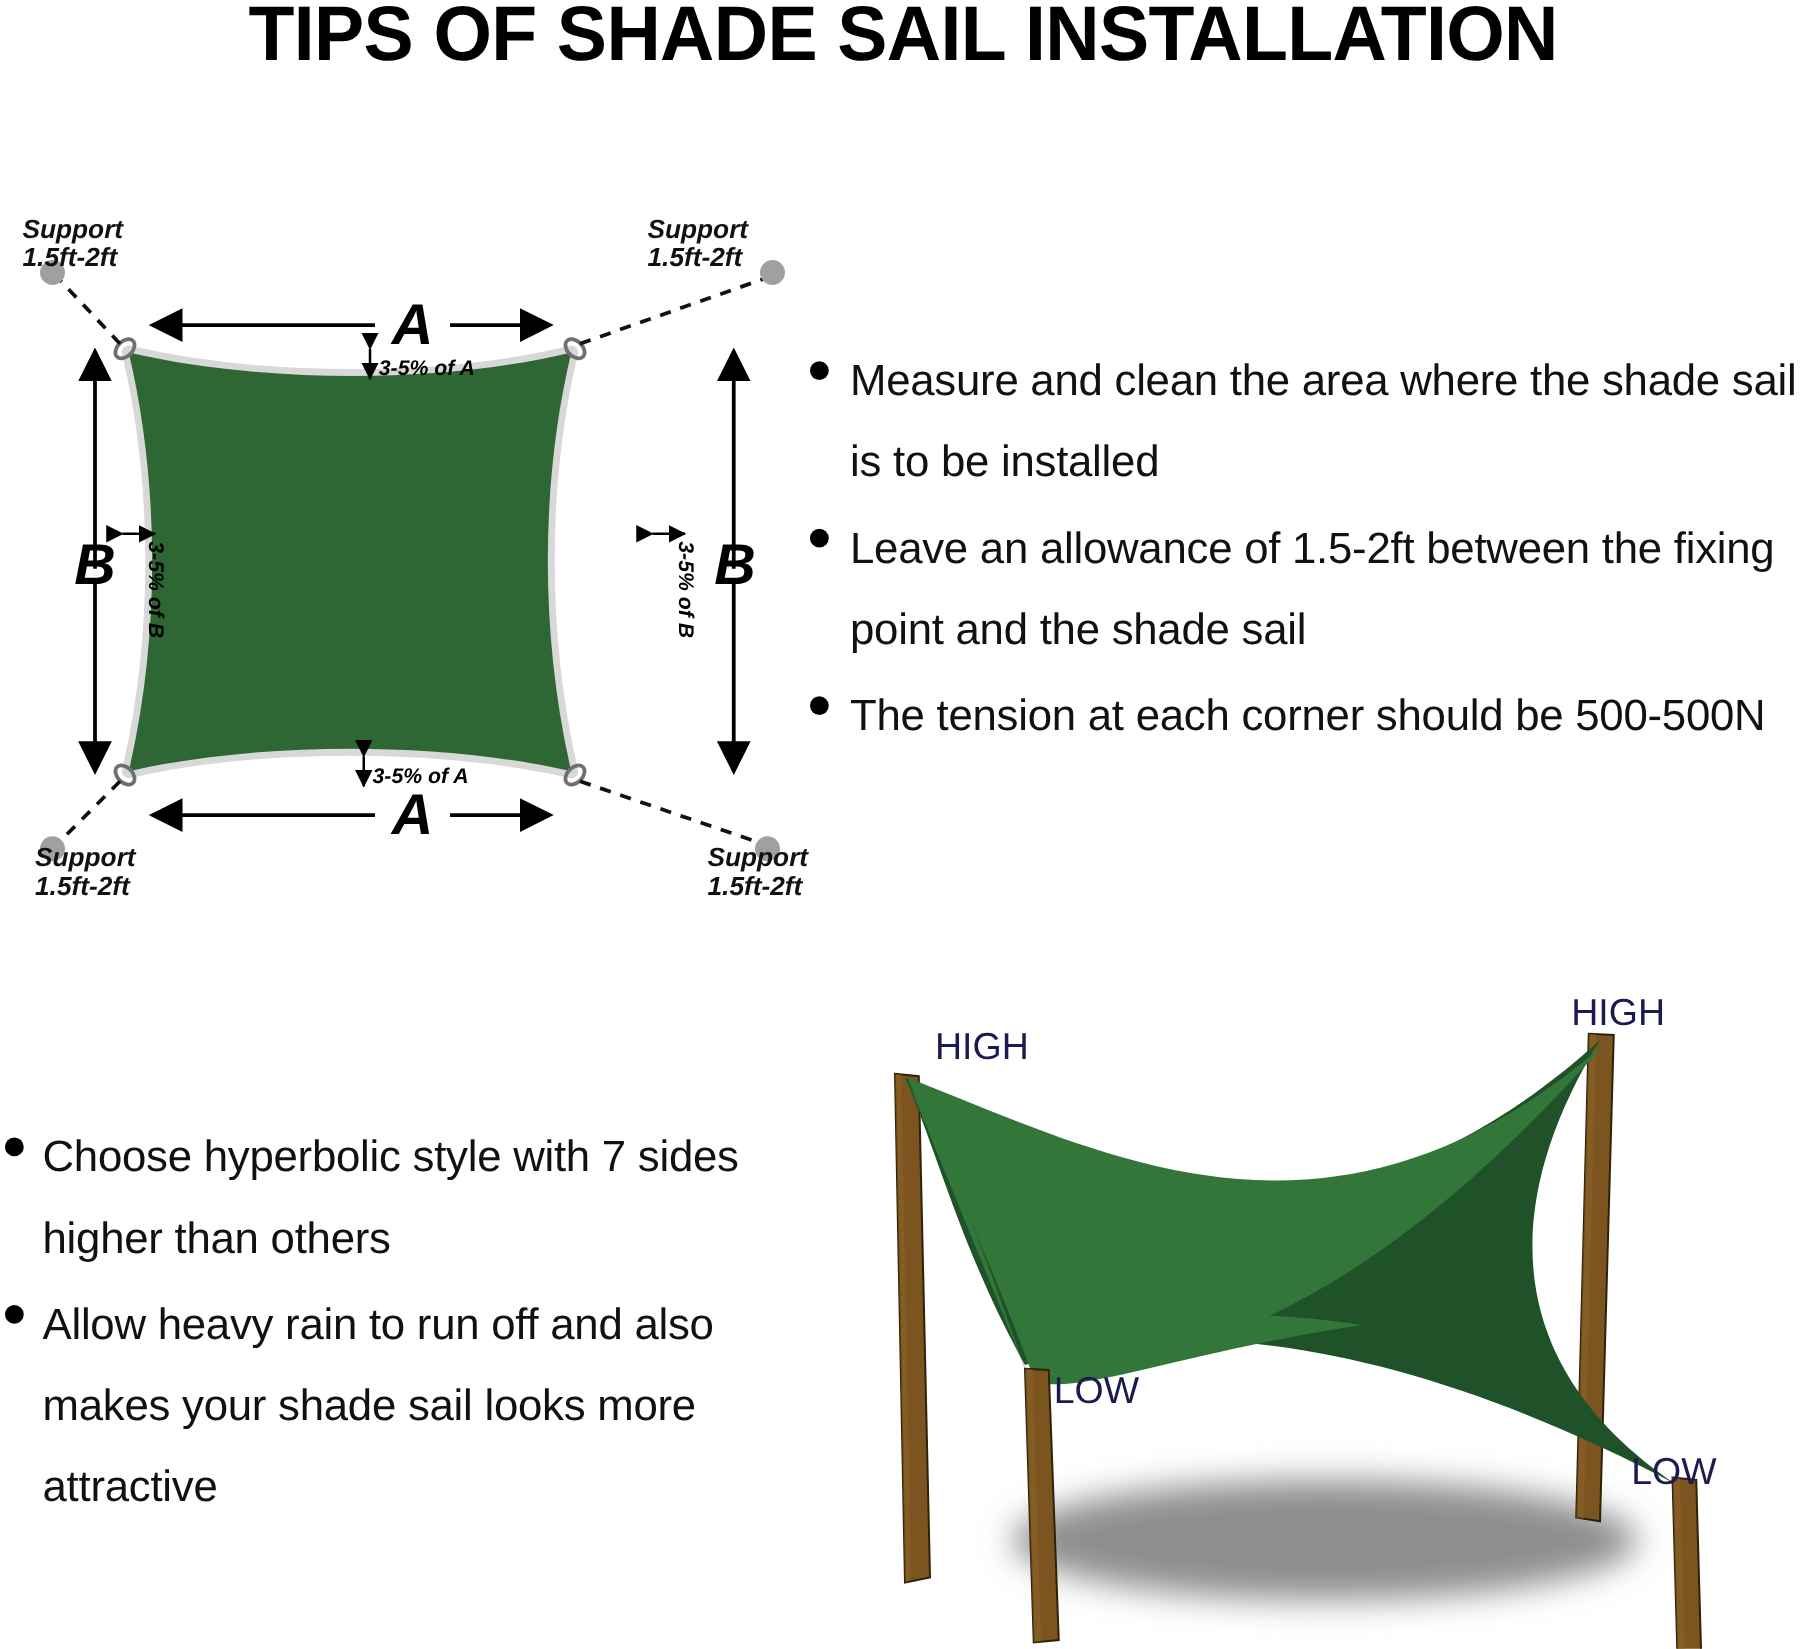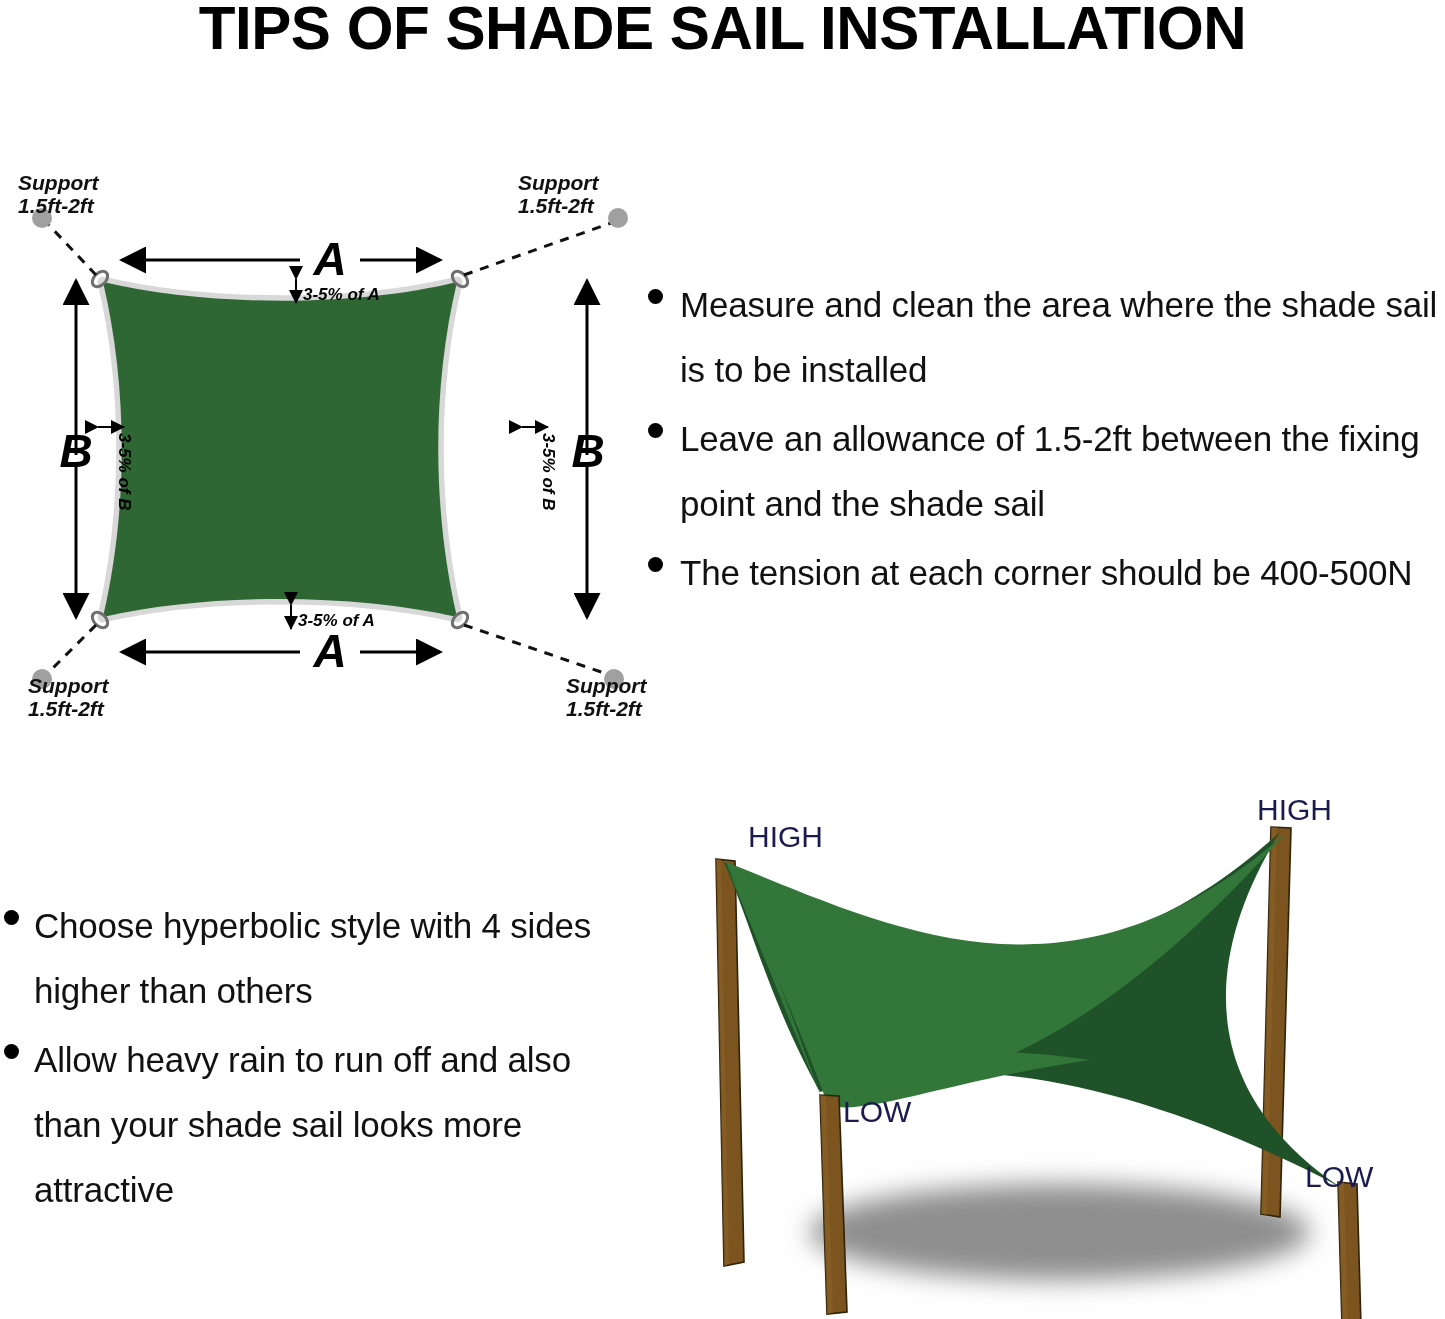--- a/index.html
+++ b/index.html
@@ -214,32 +214,32 @@
   <div class="bullet-row">
     <span class="bullet-dot"></span>
     <span class="bullet-text">Measure and clean the area where the shade sail is to be installed</span>
   </div>
   <div class="bullet-row">
     <span class="bullet-dot"></span>
     <span class="bullet-text">Leave an allowance of 1.5-2ft between the fixing point and the shade sail</span>
   </div>
   <div class="bullet-row">
     <span class="bullet-dot"></span>
-    <span class="bullet-text">The tension at each corner should be 400-500N</span>
+    <span class="bullet-text">The tension at each corner should be 500-500N</span>
   </div>
 </div>
 
 <div id="tips-bottom">
   <div class="bullet-row">
     <span class="bullet-dot"></span>
-    <span class="bullet-text">Choose hyperbolic style with 4 sides higher than others</span>
-  </div>
-  <div class="bullet-row">
-    <span class="bullet-dot"></span>
-    <span class="bullet-text">Allow heavy rain to run off and also than your shade sail looks more attractive</span>
+    <span class="bullet-text">Choose hyperbolic style with 7 sides higher than others</span>
+  </div>
+  <div class="bullet-row">
+    <span class="bullet-dot"></span>
+    <span class="bullet-text">Allow heavy rain to run off and also makes your shade sail looks more attractive</span>
   </div>
 </div>
 
 <div id="diagram-hyper">
 <svg width="805" height="539" viewBox="0 0 805 539" xmlns="http://www.w3.org/2000/svg">
   <defs>
     <filter id="softshadow" x="-25%" y="-60%" width="150%" height="260%">
       <feGaussianBlur stdDeviation="13"></feGaussianBlur>
     </filter>
   </defs>

